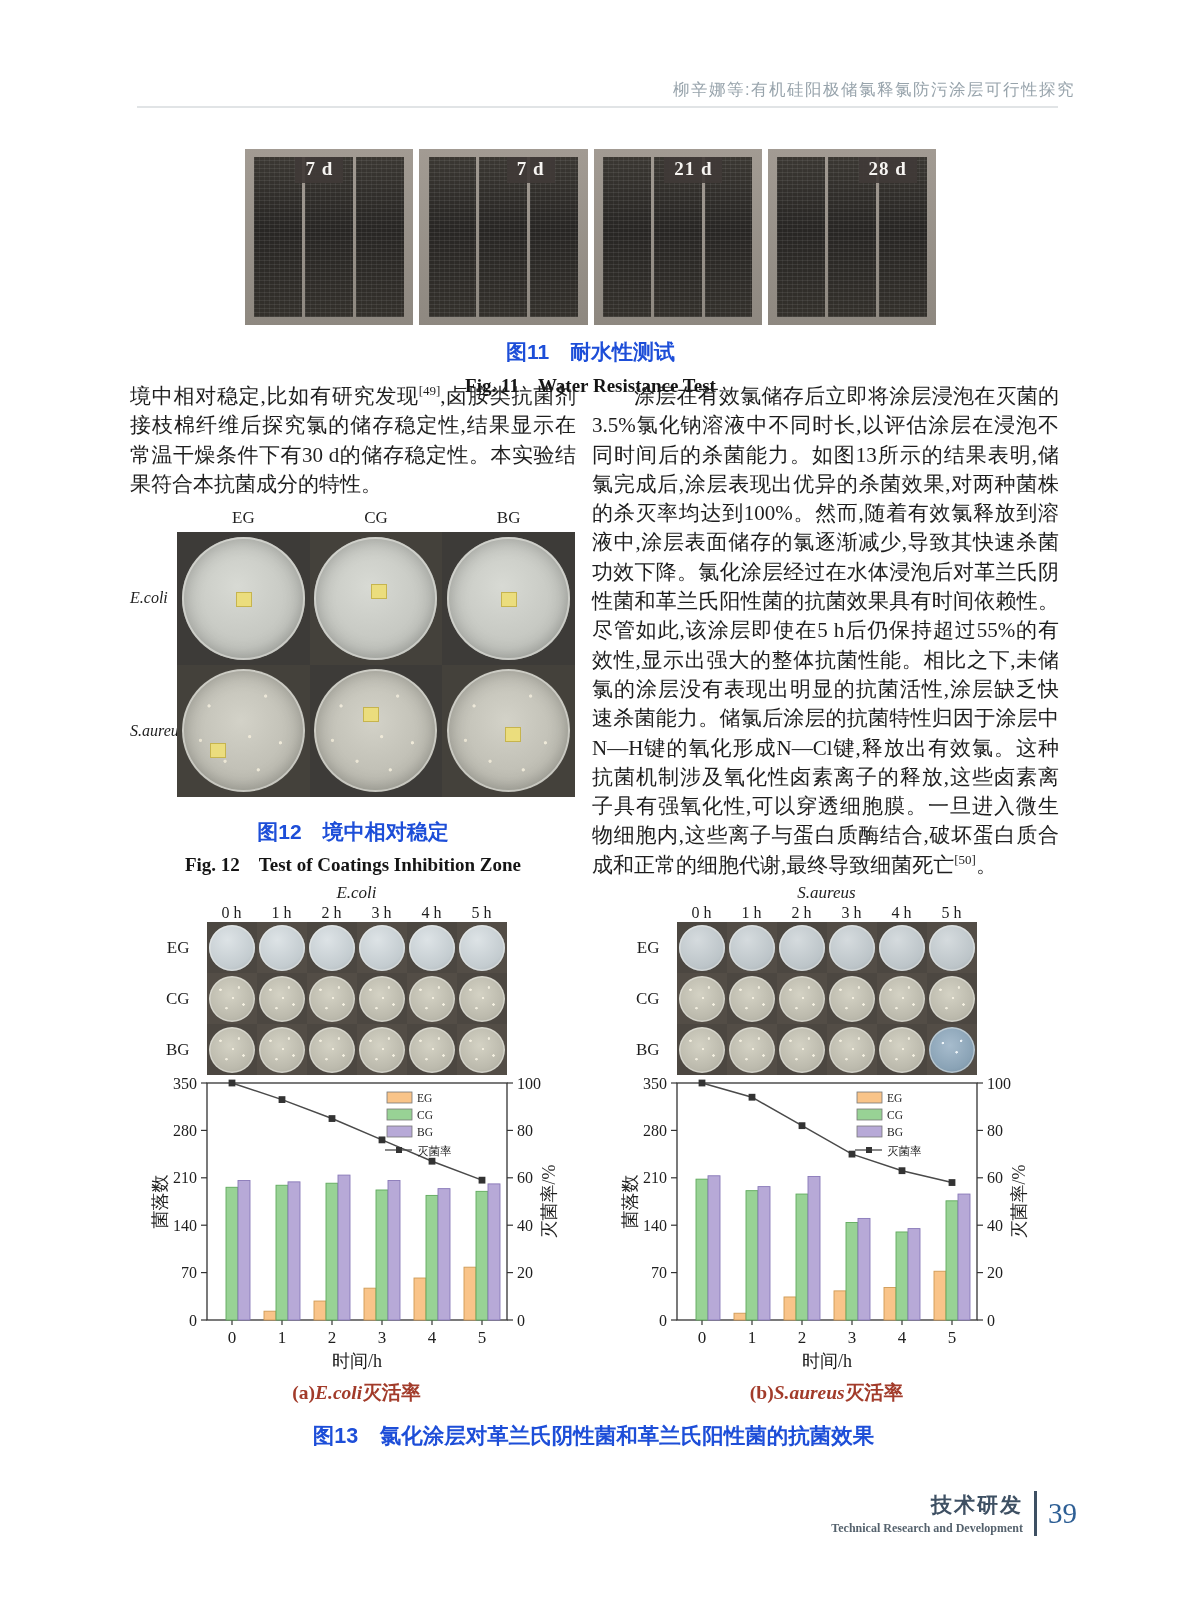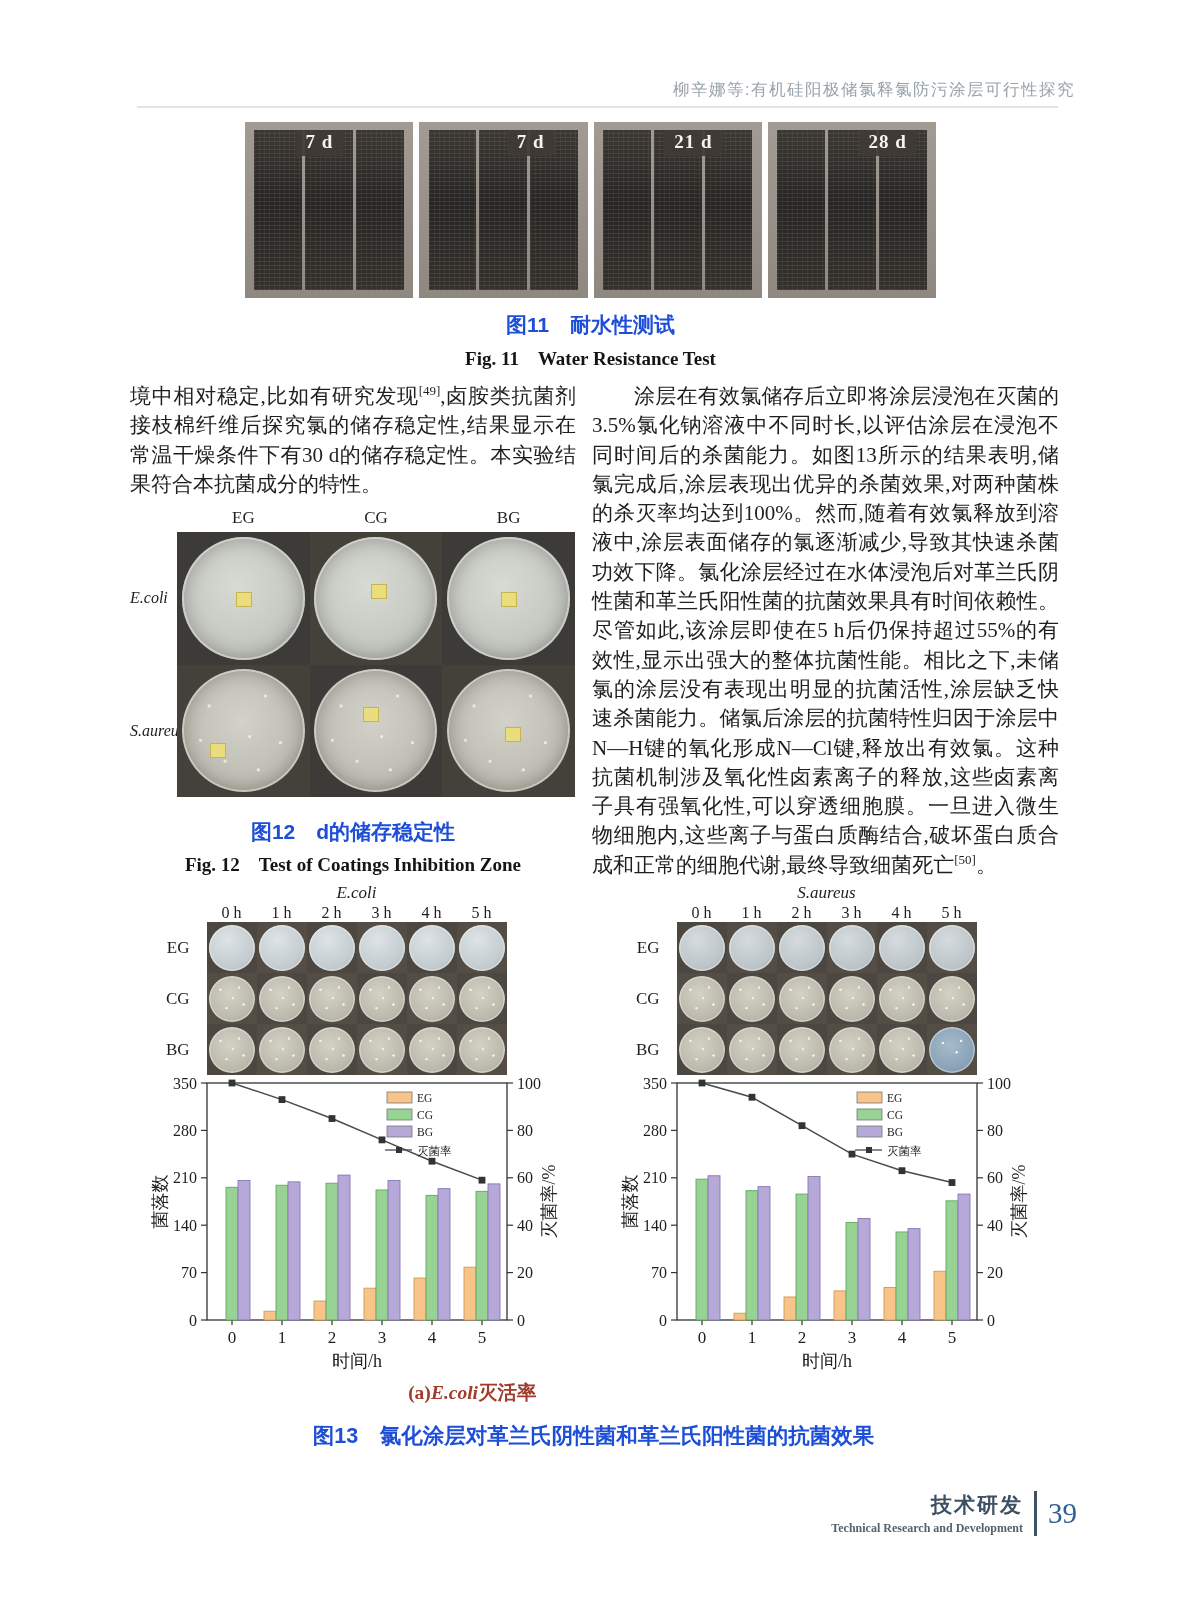--- a/index.html
+++ b/index.html
@@ -6,21 +6,21 @@
   .page{position:relative;width:1187px;height:1600px;background:#fff;overflow:hidden;
         font-family:"Liberation Serif","DejaVu Serif",serif;color:#1e1e1e;padding-left:18px;}
 
   
   .running-header{position:absolute;top:79px;right:130px;
      font-family:"Liberation Sans","DejaVu Sans",sans-serif;
      font-size:16.5px;color:#98a4ac;letter-spacing:1.5px;}
   .header-rule{position:absolute;top:106px;left:137px;width:921px;height:2px;background:#e1e4e6;}
 
   
-  .fig11{position:absolute;top:122px;left:245px;width:691px;}
+  .fig11{position:absolute;top:149px;left:245px;width:691px;}
   .fig11-photos{display:flex;gap:6px;height:176px;}
   .f11-panel{position:relative;flex:1;background:linear-gradient(180deg,#a29b93,#8e8880);
      display:flex;align-items:center;justify-content:center;gap:3px;padding:8px 7px;box-sizing:border-box;}
   .f11-strip{width:31%;height:100%;
      background:
        repeating-linear-gradient(0deg,rgba(255,255,255,.08) 0 1px,transparent 1px 4px),
        repeating-linear-gradient(90deg,rgba(255,255,255,.05) 0 1px,transparent 1px 5px),
        linear-gradient(180deg,#3b3833,#282624 45%,#34312c);}
   .f11-chip{position:absolute;top:8px;background:rgba(64,58,55,.92);color:#f6f4f1;
      font-weight:bold;font-size:19px;padding:1px 10px 3px;letter-spacing:1px;}
@@ -88,21 +88,21 @@
      radial-gradient(circle 1.5px at 75% 62%,#f3efe0 0 1px,transparent 1.5px),
      radial-gradient(circle 1.5px at 38% 70%,#f0ecdd 0 1px,transparent 1.5px),
      radial-gradient(circle 1.5px at 52% 48%,#f3eedf 0 1px,transparent 1.5px),
      radial-gradient(circle at 45% 40%,#d4d2c4,#bcbaad 62%,#a5a498 95%);}
   .dishS.dish-blue{background:
      radial-gradient(circle 1.5px at 30% 35%,#eef4f8 0 1px,transparent 1.5px),
      radial-gradient(circle 1.5px at 60% 55%,#eef4f8 0 1px,transparent 1.5px),
      radial-gradient(circle 1.5px at 70% 30%,#eef4f8 0 1px,transparent 1.5px),
      radial-gradient(circle at 45% 40%,#a7bccd,#8aa3b6 62%,#718a9d 95%);}
   svg.chart{display:block;}
-  .subcap{margin-top:8px;margin-left:34px;width:360px;text-align:right;font-size:19.5px;
+  .subcap{margin-top:8px;margin-left:34px;width:360px;text-align:center;font-size:19.5px;
      color:#a23b2a;font-weight:bold;}
   .subcap .it{font-style:italic;}
   .fig13 .cap-zh{margin-top:15px;font-size:21.5px;}
   .fig13 .cap-en{margin-top:7px;font-size:19.5px;}
 
   
   .footer{position:absolute;top:1491px;right:128px;display:flex;align-items:center;gap:11px;}
   .footer-text{text-align:right;}
   .footer-zh{font-family:"Liberation Sans","DejaVu Sans",sans-serif;font-weight:700;font-size:21px;color:#3e5063;letter-spacing:2px;}
   .footer-en{font-size:12px;color:#55626d;font-weight:700;margin-top:2px;}
@@ -194,21 +194,21 @@
                 </div>
                 <div class="fig12-cell alt">
                   <div class="dishL row1">
                     <div class="sampleSquare" style="left: calc(50% - 3px); top: calc(50% - 4px);"></div>
                   </div>
                 </div>
               </div>
             </div>
           </div>
         <div class="fig12-caps">
-          <div class="cap-zh">图12　d的储存稳定性</div>
+          <div class="cap-zh">图12　境中相对稳定</div>
           <div class="cap-en">Fig. 12　Test of Coatings Inhibition Zone</div>
         </div>
       </div>
     </div>
 
     <div class="col-right">
       <p class="body-text indent"><span>涂层在有效氯储存后立即将涂层浸泡在灭菌的3.5%氯化钠溶液中不同时长,以评估涂层在浸泡不同时间后的杀菌能力。如图13所示的结果表明,储氯完成后,涂层表现出优异的杀菌效果,对两种菌株的杀灭率均达到100%。然而,随着有效氯释放到溶液中,涂层表面储存的氯逐渐减少,导致其快速杀菌功效下降。氯化涂层经过在水体浸泡后对革兰氏阴性菌和革兰氏阳性菌的抗菌效果具有时间依赖性。尽管如此,该涂层即使在5 h后仍保持超过55%的有效性,显示出强大的整体抗菌性能。相比之下,未储氯的涂层没有表现出明显的抗菌活性,涂层缺乏快速杀菌能力。储氯后涂层的抗菌特性归因于涂层中N—H键的氧化形成N—Cl键,释放出有效氯。这种抗菌机制涉及氧化性卤素离子的释放,这些卤素离子具有强氧化性,可以穿透细胞膜。一旦进入微生物细胞内,这些离子与蛋白质酶结合,破坏蛋白质合成和正常的细胞代谢,最终导致细菌死亡</span><sup>[50]</sup><span>。</span></p>
     </div>
   </div>
 
@@ -505,20 +505,21 @@
             <text x="274" y="44" font-size="11.5" fill="#222" font-family="&quot;Liberation Serif&quot;,&quot;DejaVu Serif&quot;,serif">CG</text>
             <rect x="244" y="51" width="25" height="11" fill="#b7a9d7" stroke="#777" stroke-width="0.8"></rect>
             <text x="274" y="61" font-size="11.5" fill="#222" font-family="&quot;Liberation Serif&quot;,&quot;DejaVu Serif&quot;,serif">BG</text>
             <line x1="242" y1="75" x2="269" y2="75" stroke="#4a4a4a" stroke-width="1.3"></line>
             <rect x="253" y="72" width="6" height="6" fill="#333"></rect>
             <text x="274" y="79.5" font-size="11.5" fill="#222" font-family="&quot;Liberation Serif&quot;,&quot;DejaVu Serif&quot;,serif">灭菌率</text>
             <text x="23" y="126.5" text-anchor="middle" font-size="18" fill="#1e1e1e" font-family="&quot;Liberation Serif&quot;,&quot;DejaVu Serif&quot;,serif" transform="rotate(-90 23 126.5)">菌落数</text>
             <text x="412" y="126.5" text-anchor="middle" font-size="18" fill="#1e1e1e" font-family="&quot;Liberation Serif&quot;,&quot;DejaVu Serif&quot;,serif" transform="rotate(-90 412 126.5)">灭菌率/%</text>
             <text x="214" y="292" text-anchor="middle" font-size="18" fill="#1e1e1e" font-family="&quot;Liberation Serif&quot;,&quot;DejaVu Serif&quot;,serif">时间/h</text>
           </svg>
+          <div class="subcap"><span>(b)</span><span class="it">S.aureus</span><span>灭活率</span></div>
         </div>
       </div>
     <div class="cap-zh">图13　氯化涂层对革兰氏阴性菌和革兰氏阳性菌的抗菌效果</div>
   </div>
 
   <div class="footer">
     <div class="footer-text">
       <div class="footer-zh">技术研发</div>
       <div class="footer-en">Technical Research and Development</div>
     </div>

